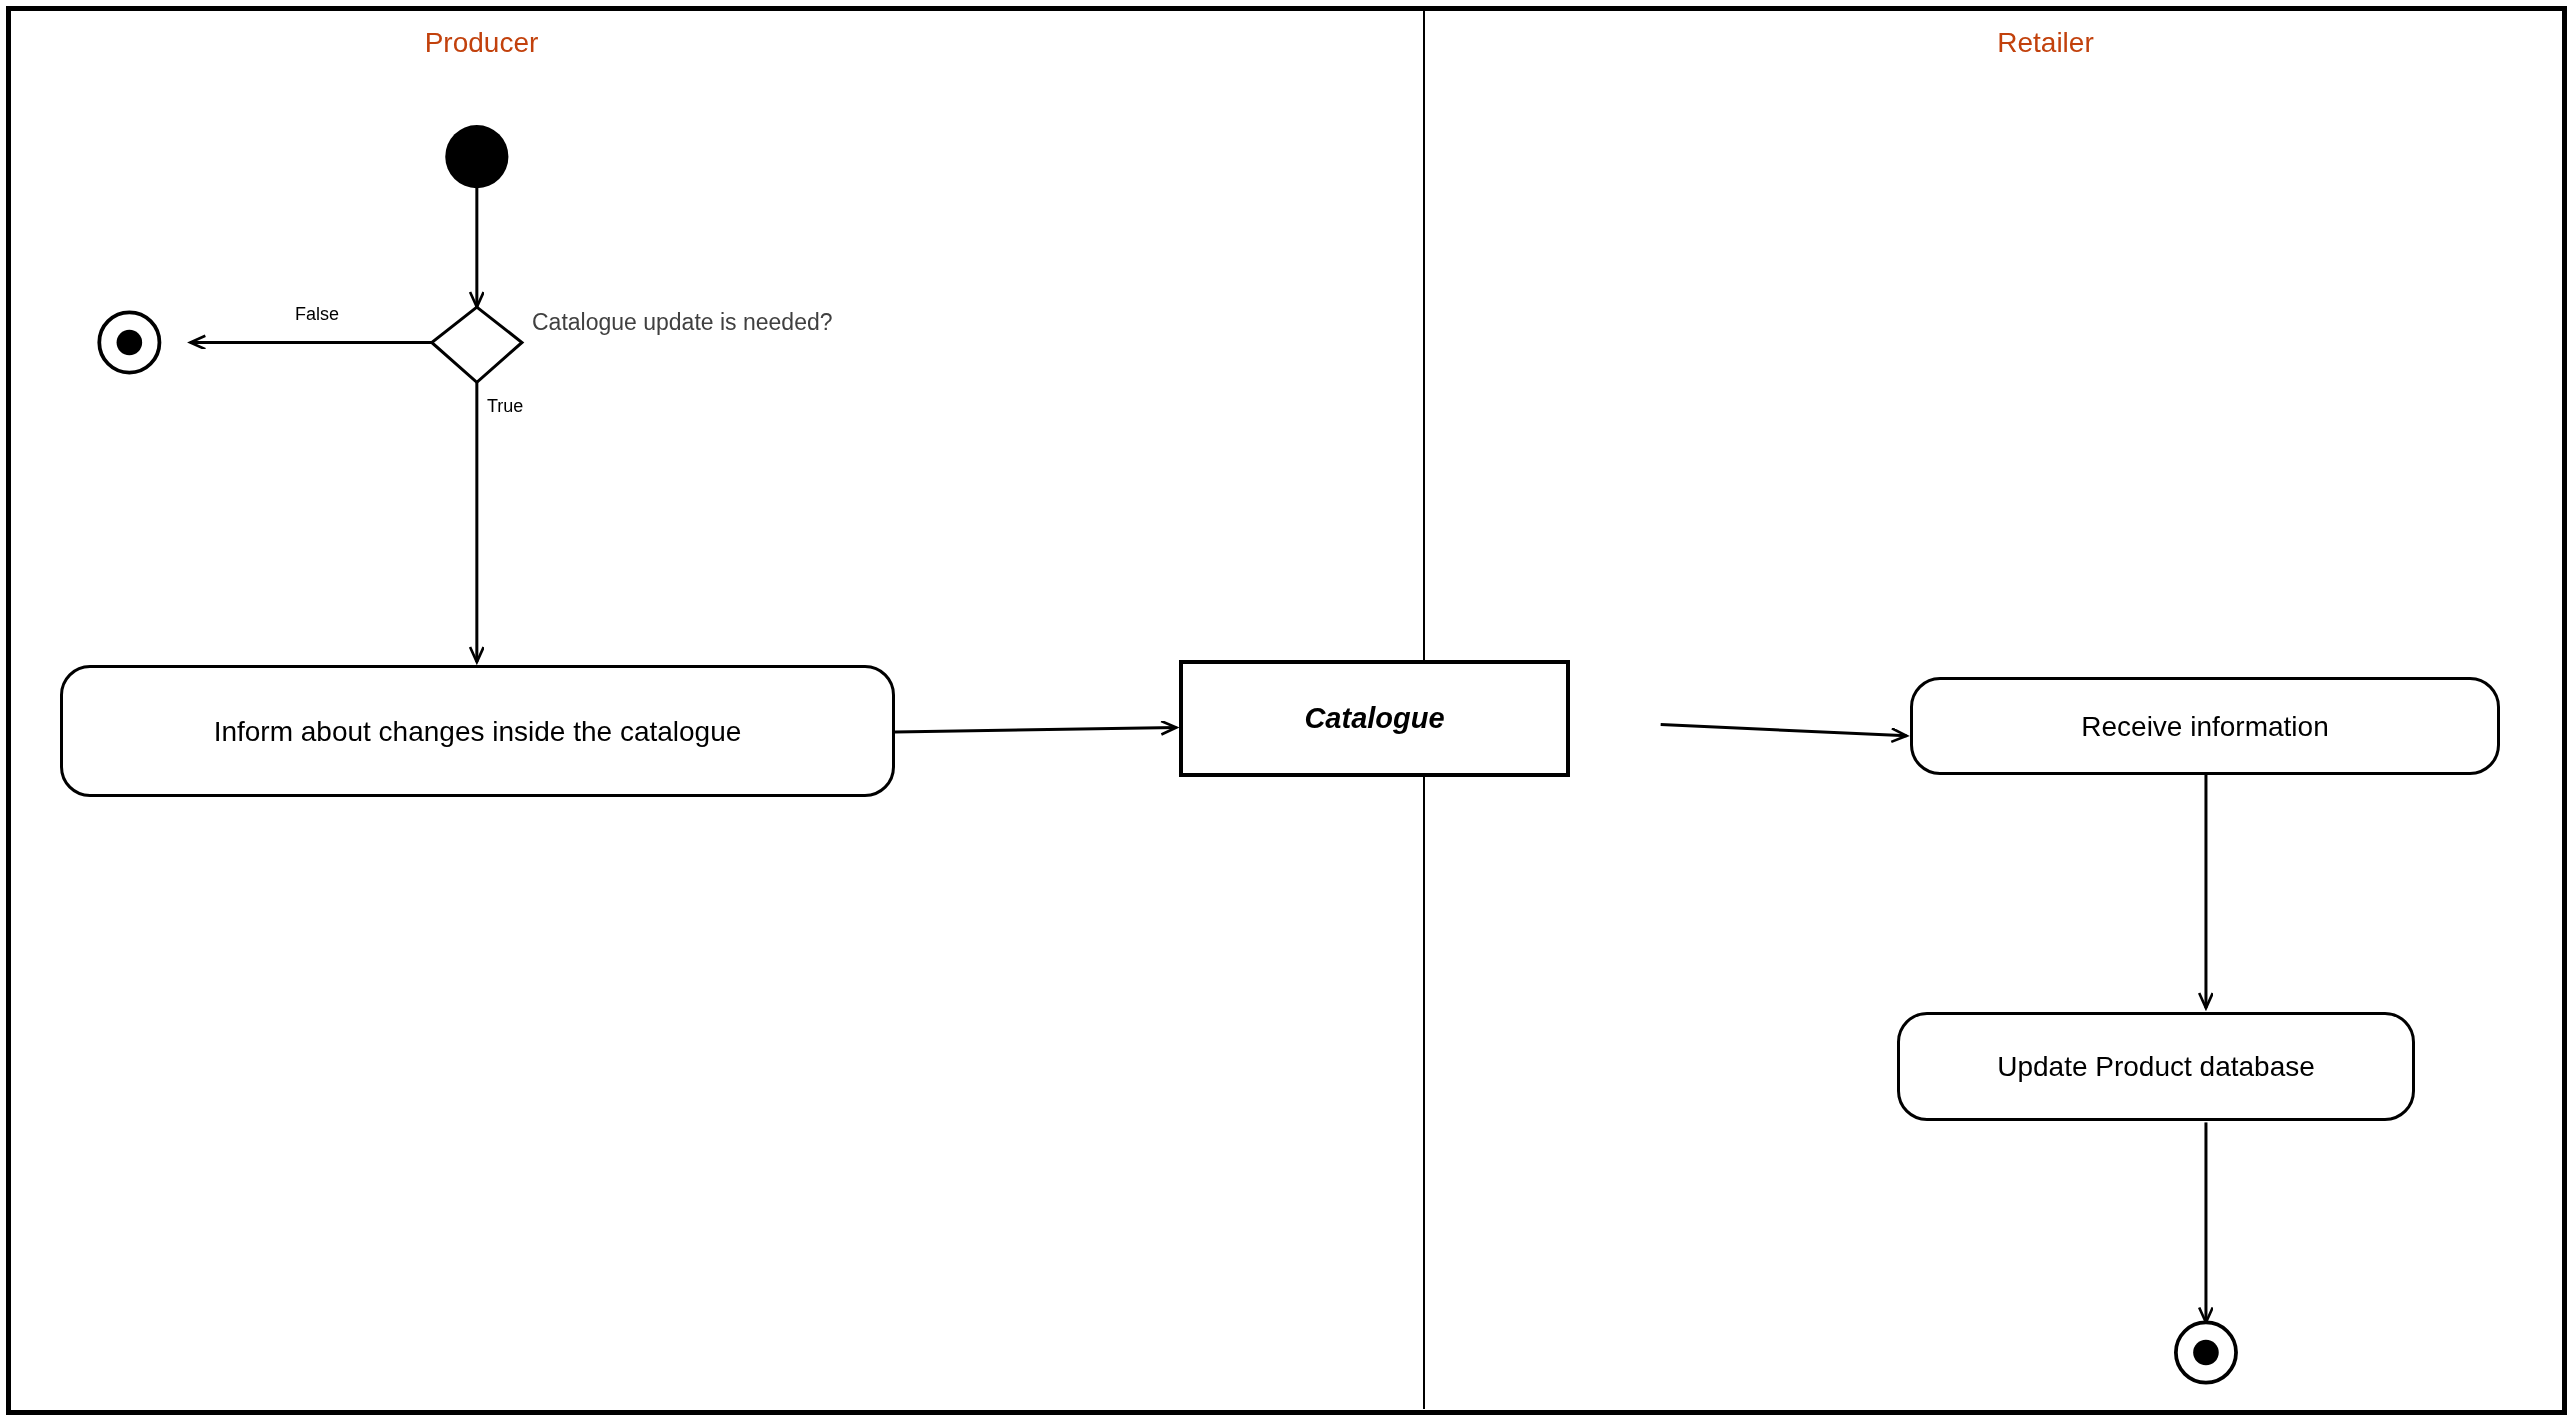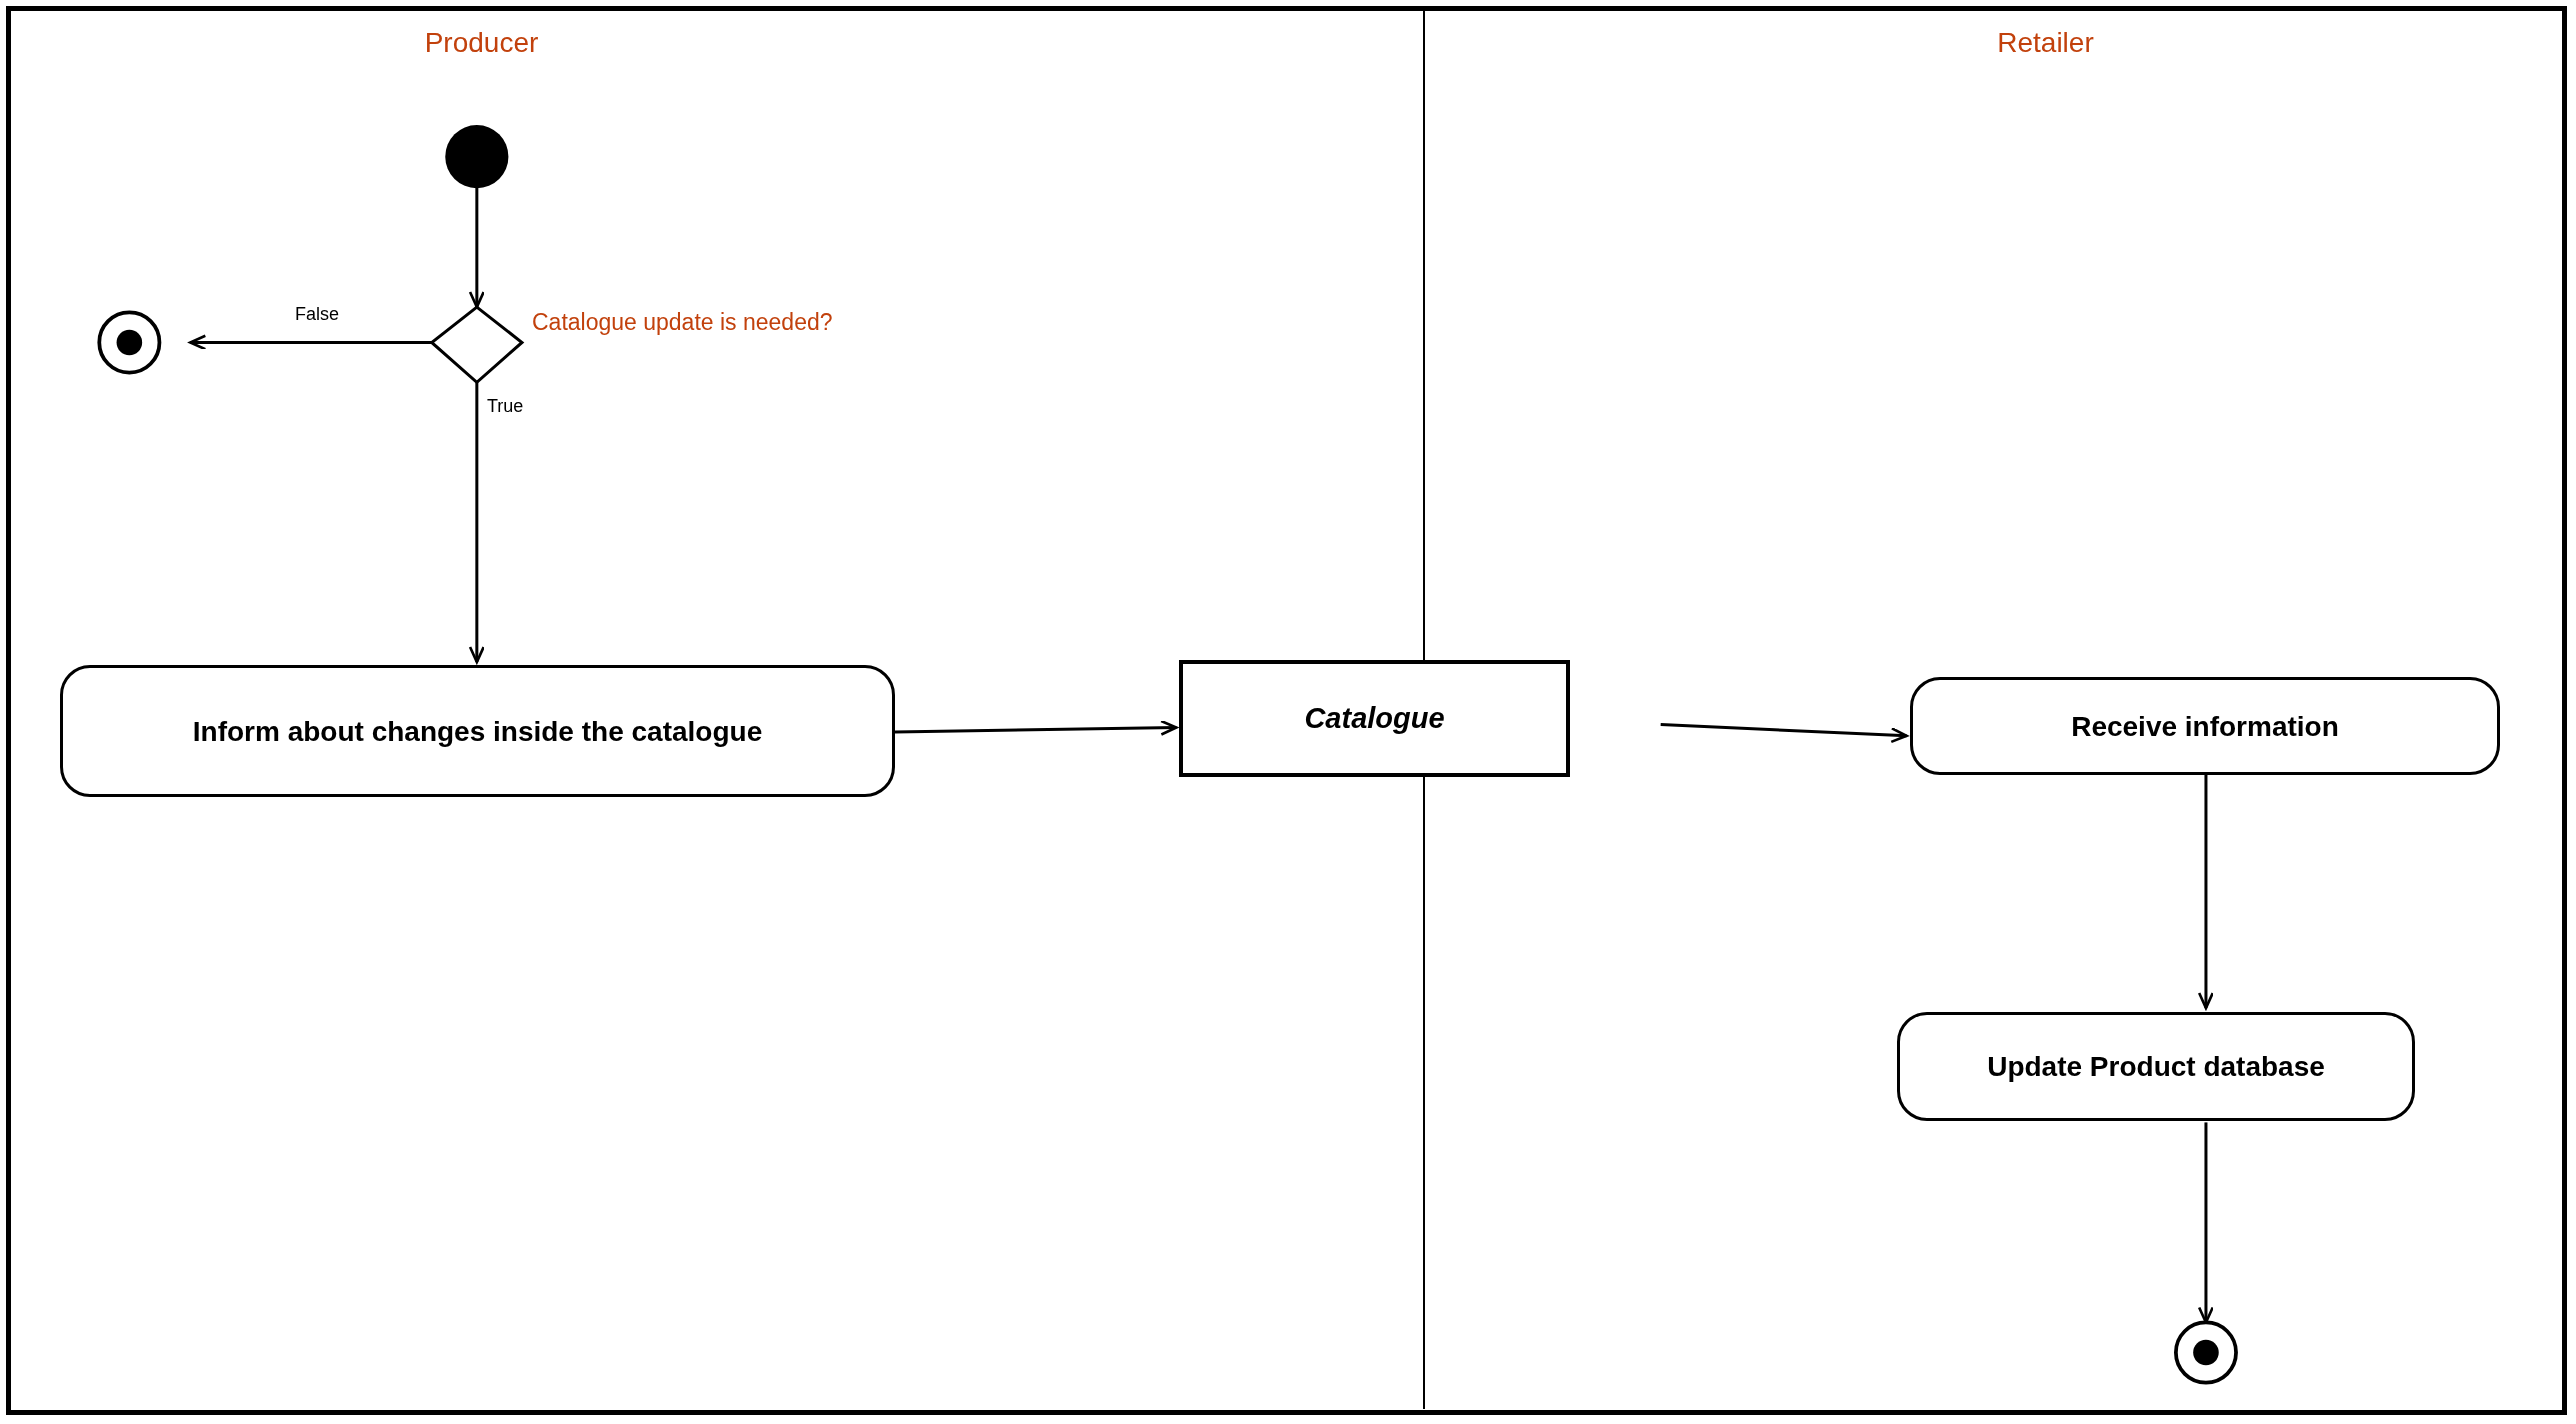--- a/index.html
+++ b/index.html
@@ -50,21 +50,21 @@
   .node-action {
     position: absolute;
     box-sizing: border-box;
     border: 3px solid #000000;
     border-radius: 30px;
     background: #ffffff;
     display: flex;
     align-items: center;
     justify-content: center;
     text-align: center;
-    font-weight: bold;
+    font-weight: normal;
     font-size: 28px;
     color: #000000;
     padding: 0 6px;
     line-height: 1.25;
   }
   .node-object {
     position: absolute;
     box-sizing: border-box;
     border: 4.5px solid #000000;
     background: #ffffff;
@@ -79,21 +79,21 @@
   }
   .edge-label {
     position: absolute;
     font-size: 18px;
     color: #000000;
     white-space: nowrap;
   }
   .decision-label {
     position: absolute;
     font-size: 23px;
-    color: #c2410c;
+    color: #404040;
     line-height: 1.25;
     width: 316px;
   }
 </style>
 </head>
 <body>
 
 <div id="canvas">
 
   <div class="frame"></div>

